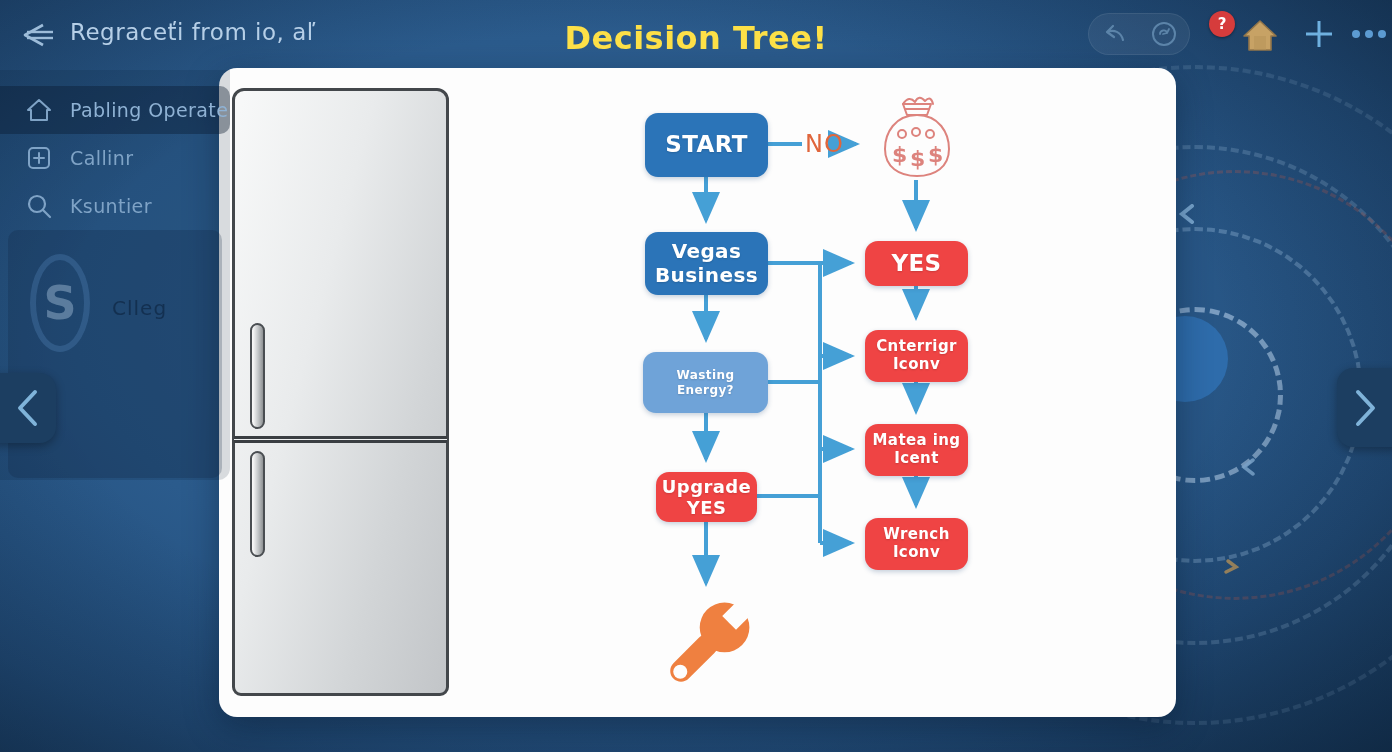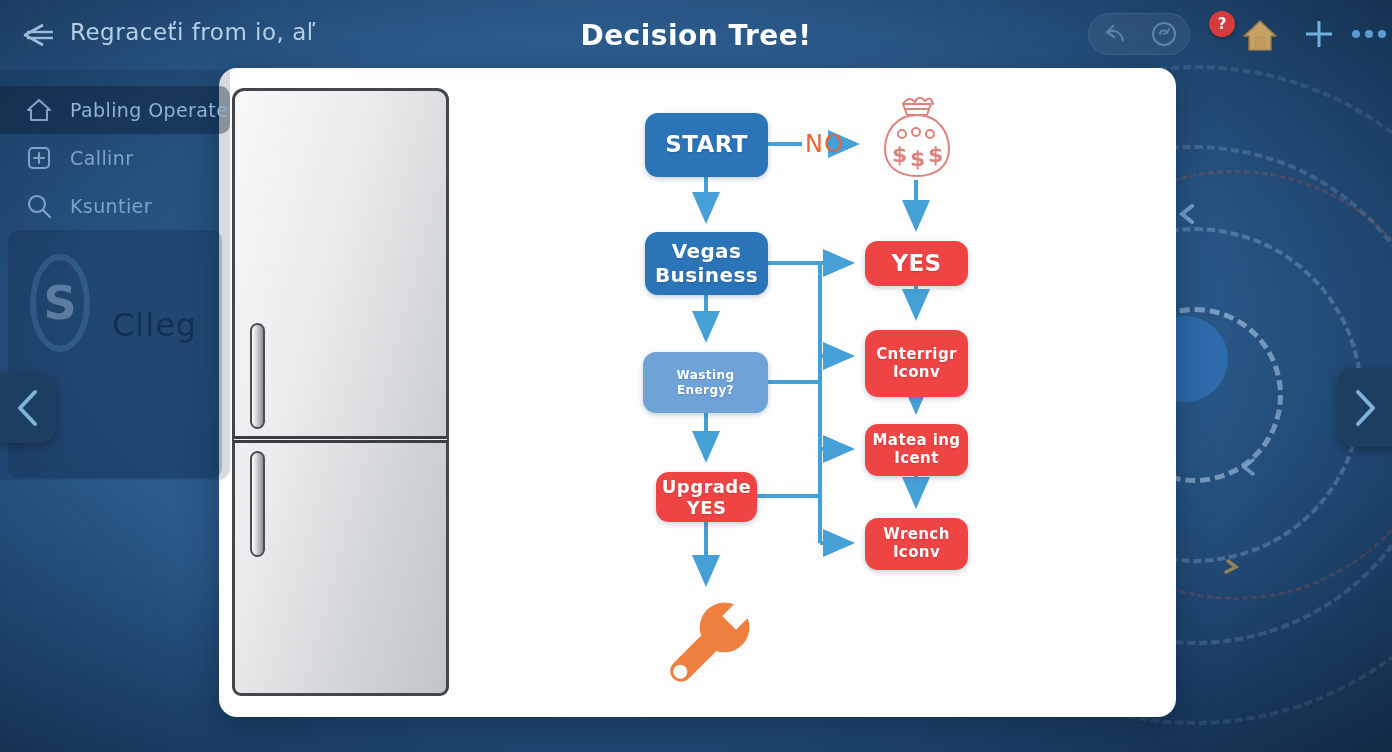--- a/index.html
+++ b/index.html
@@ -20,21 +20,21 @@
   .c-d4 { width:660px; height:660px; left:865px; top:65px; border:4px dashed rgba(132,170,205,.26); }
   .c-red { width:430px; height:430px; left:1020px; top:170px; border:3px dashed rgba(205,95,75,.28); }
   .bg-arrow { position:absolute; opacity:.85; }
   .vignette { position:absolute; inset:0;
     background:radial-gradient(ellipse at 46% 46%, rgba(0,0,0,0) 55%, rgba(8,22,40,.45) 100%); }
 
   
   .header { position:absolute; left:0; top:0; width:1392px; height:56px; z-index:5; }
   .back-btn { position:absolute; left:14px; top:16px; width:46px; height:38px; display:flex; align-items:center; justify-content:center; cursor:pointer; }
   .header-label { position:absolute; left:70px; top:19px; font-size:23px; color:#b6cfe7; letter-spacing:.5px; }
-  .header-title { position:absolute; left:0; right:0; top:19px; text-align:center; font-size:28px; font-weight:600; color:#ffffff; letter-spacing:.5px; pointer-events:none; }
+  .header-title { position:absolute; left:0; right:0; top:19px; text-align:center; font-size:32px; font-weight:600; color:#fde047; letter-spacing:.5px; pointer-events:none; }
   .toolbar-pill { position:absolute; left:1088px; top:13px; width:102px; height:42px; border-radius:21px;
     background:rgba(255,255,255,.06); border:1px solid rgba(255,255,255,.08); display:flex; align-items:center; justify-content:space-around; }
   .tool-icon { width:30px; height:30px; display:flex; align-items:center; justify-content:center; cursor:pointer; }
   .badge-help { position:absolute; left:1209px; top:11px; width:26px; height:26px; border-radius:50%;
     background:#d63c3c; color:#fff; font-size:15px; font-weight:700; display:flex; align-items:center; justify-content:center;
     box-shadow:0 1px 3px rgba(0,0,0,.4); cursor:pointer; }
   .home-btn { position:absolute; left:1242px; top:17px; width:36px; height:36px; display:flex; align-items:center; justify-content:center; cursor:pointer; }
   .plus-btn { position:absolute; left:1301px; top:16px; width:36px; height:36px; display:flex; align-items:center; justify-content:center; cursor:pointer; }
   .more-btn { position:absolute; left:1348px; top:16px; width:42px; height:36px; display:flex; align-items:center; justify-content:center; gap:5px; cursor:pointer; }
   .dot { width:8px; height:8px; border-radius:50%; background:#5c9bd2; }
@@ -43,21 +43,21 @@
   .sidebar { position:absolute; left:0; top:70px; width:230px; z-index:4; }
   .sidebar-panel-tint { position:absolute; left:0; top:0; width:230px; height:410px; background:rgba(10,28,48,.15); border-radius:0 0 12px 0; }
   .side-item { position:relative; height:48px; display:flex; align-items:center; padding-left:26px; gap:18px; cursor:pointer;
     color:#7fa3c6; font-size:19px; letter-spacing:.4px; }
   .side-item.active { background:rgba(8,24,44,.38); border-radius:0 10px 10px 0; color:#8fb2d4; }
   .side-icon { width:26px; height:26px; flex:0 0 26px; display:flex; align-items:center; justify-content:center; }
   .logo-block { position:absolute; left:8px; top:160px; width:214px; height:248px; background:rgba(13,34,58,.22); border-radius:10px; }
   .logo-ring { position:absolute; left:22px; top:24px; width:60px; height:98px; border:6px solid rgba(80,130,180,.35); border-radius:50%;
     display:flex; align-items:center; justify-content:center; }
   .logo-letter { font-size:46px; font-weight:700; color:rgba(165,190,215,.45); }
-  .logo-label { position:absolute; left:104px; top:76px; font-size:32px; color:rgba(10,30,55,.55); letter-spacing:1px; }
+  .logo-label { position:absolute; left:104px; top:66px; font-size:20px; color:rgba(10,30,55,.55); letter-spacing:1px; }
 
   
   .nav-chevron { position:absolute; background:#1c3e61; border-radius:16px; z-index:6; display:flex; align-items:center; justify-content:center; cursor:pointer;
     box-shadow:0 3px 10px rgba(0,0,0,.3); }
   .nav-left { left:-16px; top:373px; width:72px; height:70px; padding-left:14px; }
   .nav-right { left:1337px; top:368px; width:72px; height:79px; padding-right:14px; }
 
   
   .card { position:absolute; left:219px; top:68px; width:957px; height:649px; background:#fdfdfd; border-radius:18px; z-index:3;
     box-shadow:0 10px 34px rgba(5,20,40,.4); }
@@ -260,21 +260,21 @@
         <text x="52" y="70">$</text>
     </g>
   </svg>
 
   <div class="node n-blue" style="left:426px;top:164px;width:123px;height:63px;font-size:20px;padding:0 10px">Vegas Business</div>
 
   <div class="node n-orange" style="left:646px;top:173px;width:103px;height:45px;font-size:23px">YES</div>
 
   <div class="node n-lblue" style="left:424px;top:284px;width:125px;height:61px;font-size:12px;padding:0 10px">Wasting Energy?</div>
 
-  <div class="node n-orange" style="left:646px;top:262px;width:103px;height:67px;font-size:15px;padding:0 8px">Cnterrigr Iconv</div>
+  <div class="node n-orange" style="left:646px;top:262px;width:103px;height:52px;font-size:15px;padding:0 8px">Cnterrigr Iconv</div>
 
   <div class="node n-orange" style="left:646px;top:356px;width:103px;height:52px;font-size:15px;padding:0 0">Matea ing Icent</div>
 
   <div class="node n-orange" style="left:437px;top:404px;width:101px;height:50px;font-size:18px;padding:0 8px">Upgrade YES</div>
 
   <div class="node n-orange" style="left:646px;top:450px;width:103px;height:52px;font-size:15px;padding:0 8px">Wrench Iconv</div>
 
   <svg class="fc-icon" style="left:434px;top:523px" width="108" height="108" viewBox="0 0 100 100">
     <g transform="rotate(45 50 50)">
       <circle cx="50" cy="27" r="23" fill="#ef8040"></circle>

